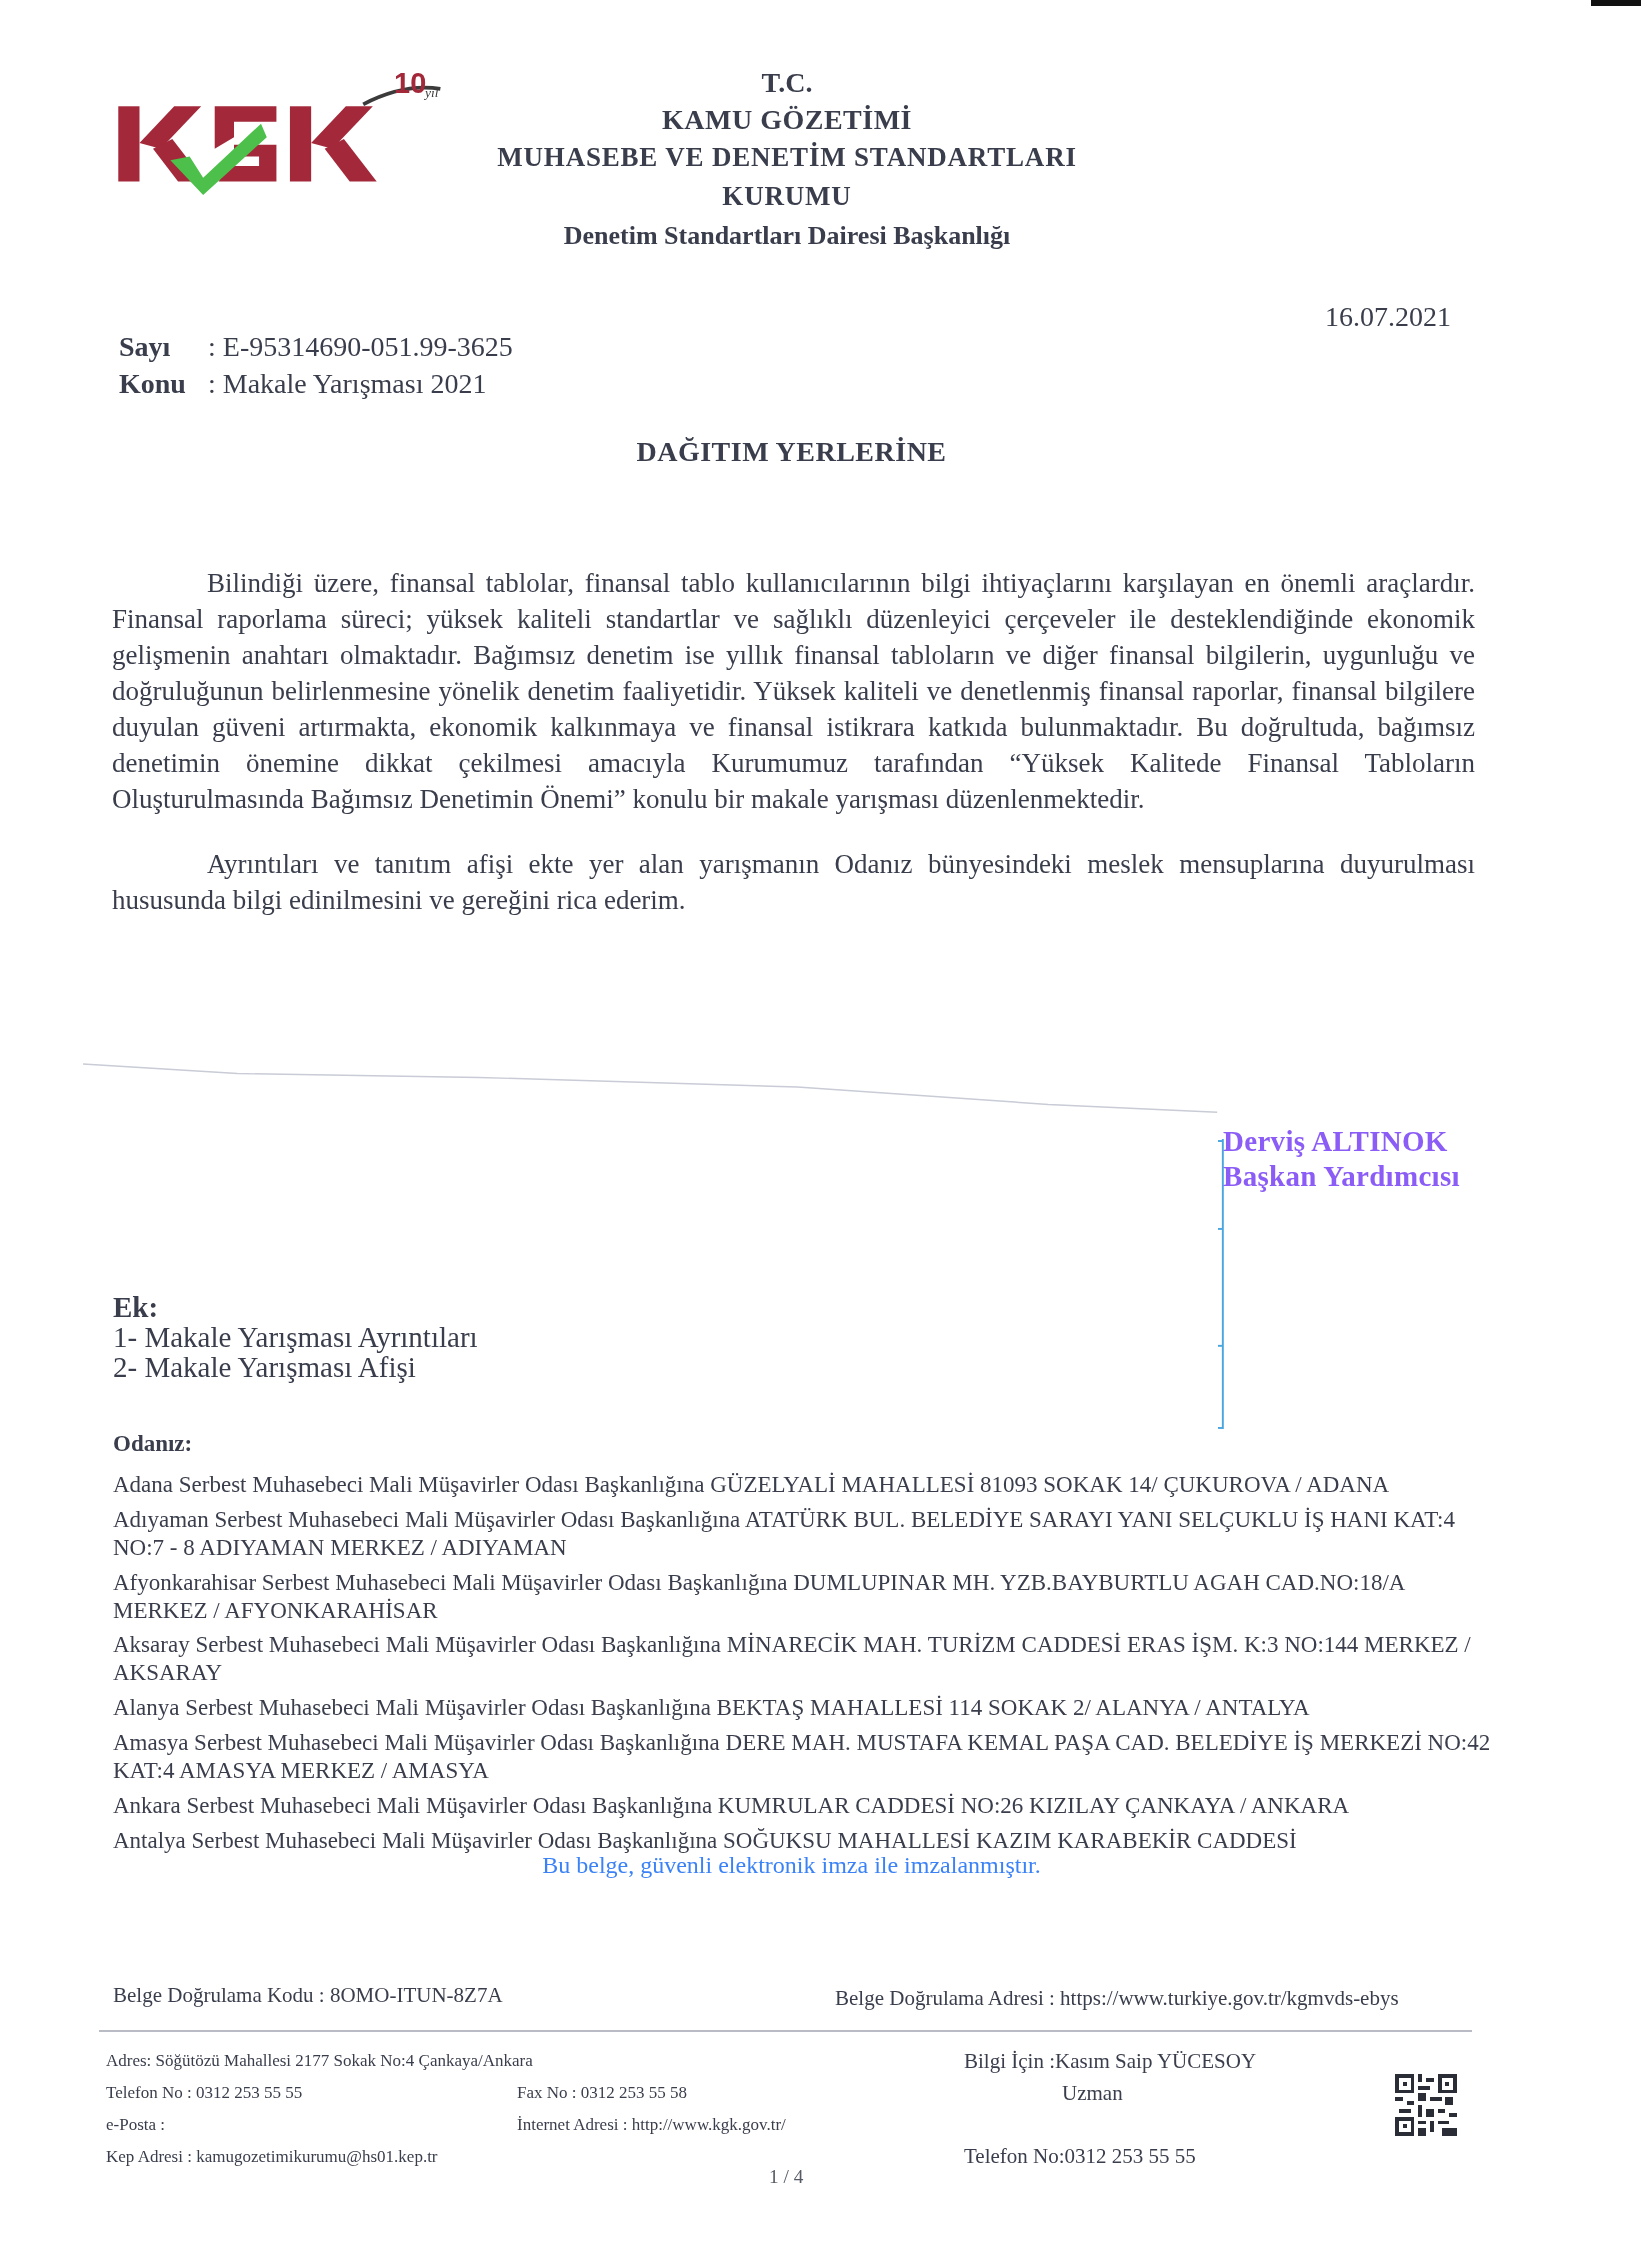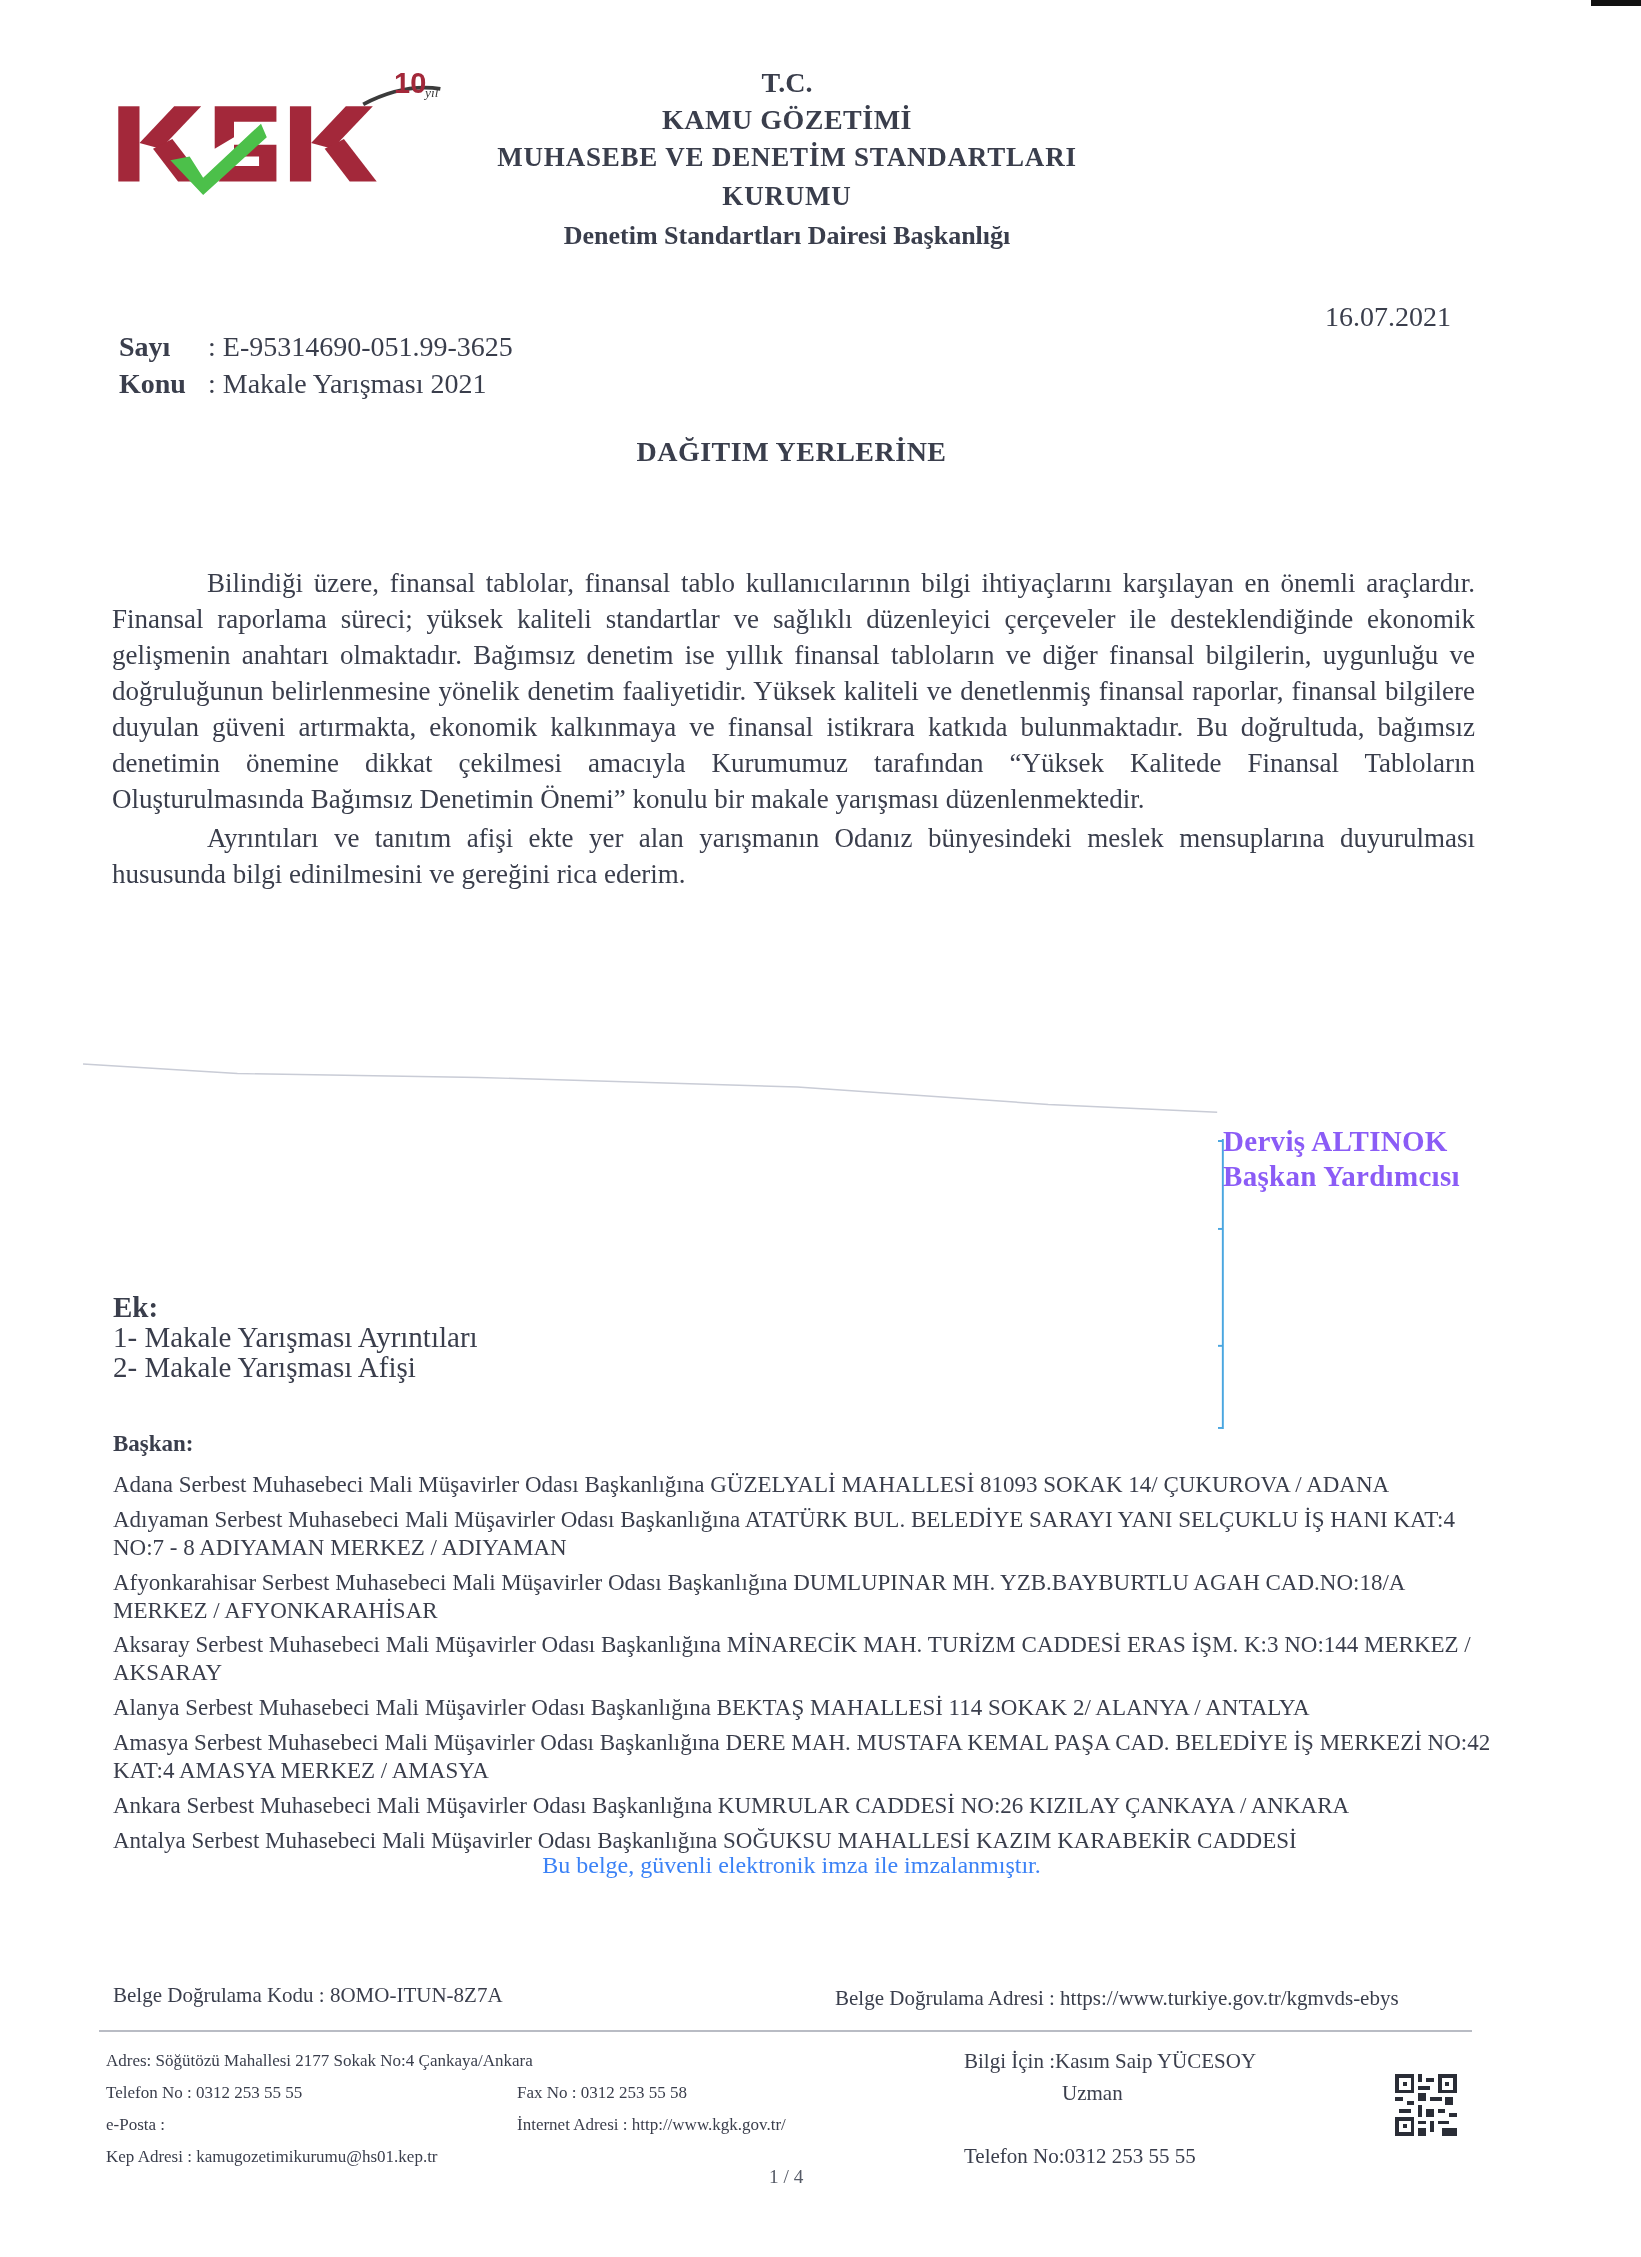--- a/index.html
+++ b/index.html
@@ -27,21 +27,21 @@
   .meta { left: 119px; top: 295px; font-size: 28px; line-height: 37px; margin-top: 33px; }
   .meta .row { display: flex; }
   .meta .lbl { font-weight: bold; width: 89px; }
   .date { left: 1325px; top: 301px; font-size: 28px; }
 
   .recipient { left: 0; width: 1583px; top: 436px; text-align: center; font-size: 28px; font-weight: bold; letter-spacing: 0.5px; }
 
   
   .body-text { left: 112px; width: 1363px; top: 565px; font-size: 27px; line-height: 36px; text-align: justify; }
   .body-text p { margin: 0; text-indent: 95px; }
-  .body-text p + p { margin-top: 3px; }
+  .body-text p + p { margin-top: 29px; }
 
   .sig-line { left: 83px; top: 1060px; width: 1139px; height: 58px; }
 
   .signature { left: 1223px; top: 1124px; font-family: "Liberation Serif", serif; font-weight: bold; font-size: 29px; line-height: 35px; color: #8b5cf6; letter-spacing: 0.3px; }
 
   .bracket { left: 1218px; top: 1139px; width: 11.6px; height: 290px; }
 
   .attach { left: 113px; top: 1292px; font-size: 29px; line-height: 30px; }
   .attach .title { font-weight: bold; }
 
@@ -138,21 +138,21 @@
   <div>Derviş ALTINOK</div>
   <div>Başkan Yardımcısı</div>
 </div>
 
 <div class="abs attach">
   <div class="title">Ek:</div>
   <div>1- Makale Yarışması Ayrıntıları</div>
   <div>2- Makale Yarışması Afişi</div>
 </div>
 
-<div class="abs dist-title">Başkan:</div>
+<div class="abs dist-title">Odanız:</div>
 <div class="abs dist">
   <div class="item">Adana Serbest Muhasebeci Mali Müşavirler Odası Başkanlığına GÜZELYALİ MAHALLESİ 81093 SOKAK 14/ ÇUKUROVA / ADANA</div>
   <div class="item">Adıyaman Serbest Muhasebeci Mali Müşavirler Odası Başkanlığına ATATÜRK BUL. BELEDİYE SARAYI YANI SELÇUKLU İŞ HANI KAT:4 NO:7 - 8 ADIYAMAN MERKEZ / ADIYAMAN</div>
   <div class="item">Afyonkarahisar Serbest Muhasebeci Mali Müşavirler Odası Başkanlığına DUMLUPINAR MH. YZB.BAYBURTLU AGAH CAD.NO:18/A MERKEZ / AFYONKARAHİSAR</div>
   <div class="item">Aksaray Serbest Muhasebeci Mali Müşavirler Odası Başkanlığına MİNARECİK MAH. TURİZM CADDESİ ERAS İŞM. K:3 NO:144 MERKEZ / AKSARAY</div>
   <div class="item">Alanya Serbest Muhasebeci Mali Müşavirler Odası Başkanlığına BEKTAŞ MAHALLESİ 114 SOKAK 2/ ALANYA / ANTALYA</div>
   <div class="item">Amasya Serbest Muhasebeci Mali Müşavirler Odası Başkanlığına DERE MAH. MUSTAFA KEMAL PAŞA CAD. BELEDİYE İŞ MERKEZİ NO:42 KAT:4 AMASYA MERKEZ / AMASYA</div>
   <div class="item">Ankara Serbest Muhasebeci Mali Müşavirler Odası Başkanlığına KUMRULAR CADDESİ NO:26 KIZILAY ÇANKAYA / ANKARA</div>
   <div class="item">Antalya Serbest Muhasebeci Mali Müşavirler Odası Başkanlığına SOĞUKSU MAHALLESİ KAZIM KARABEKİR CADDESİ</div>
 </div>

